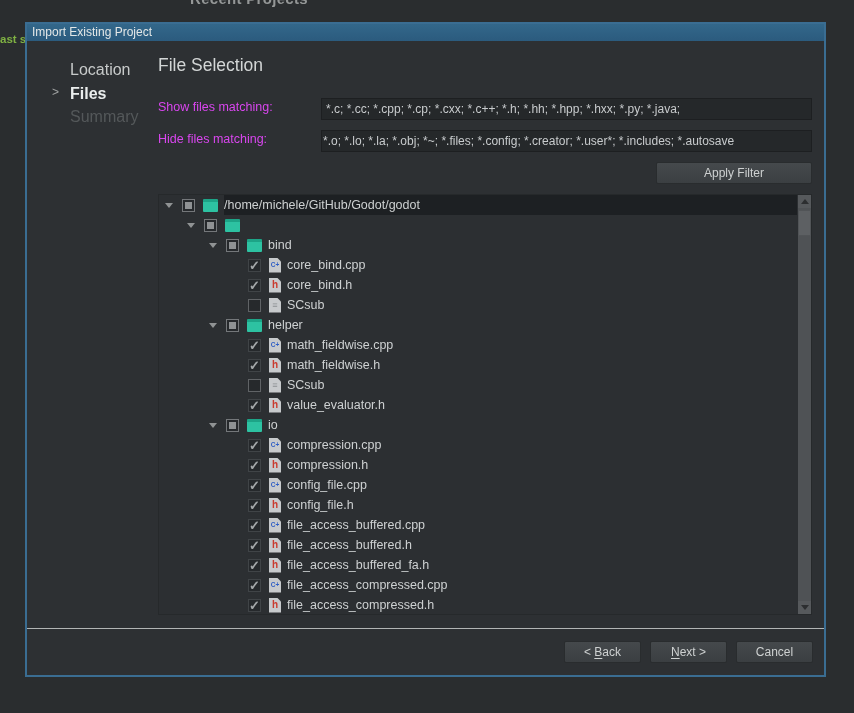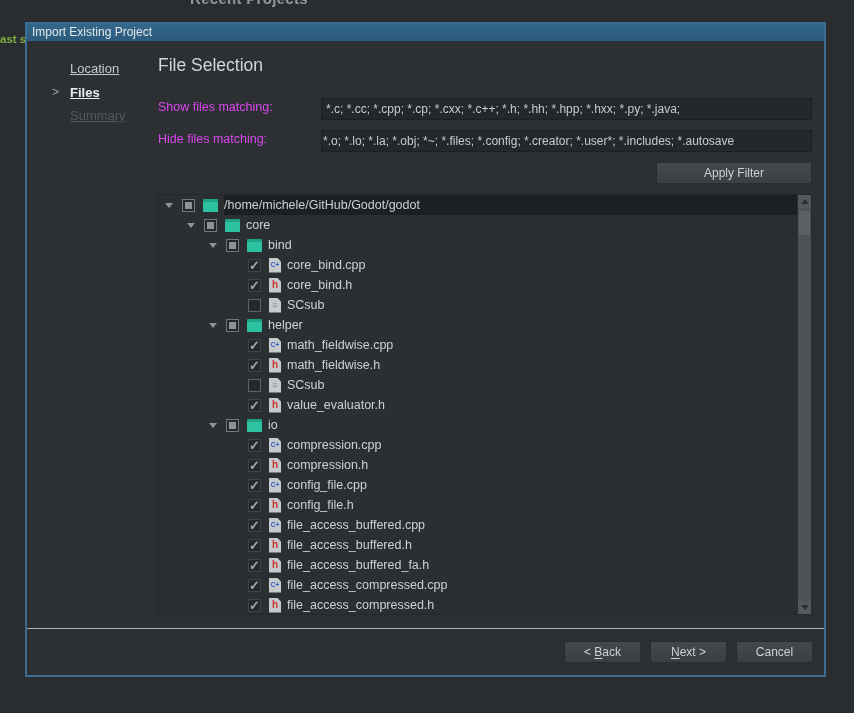--- a/index.html
+++ b/index.html
@@ -12,21 +12,21 @@
   .bgleft{ position:absolute; top:33px; left:0; font-size:11.5px; font-weight:bold; color:#7fb143;}
   .dialog{
     position:absolute; left:25px; top:22px; width:801px; height:655px;
     background:#2d3033; border:2px solid #3a6d92;
   }
   .titlebar{
     height:17px; background:linear-gradient(#33678a,#2b5b7e);
     color:#e3e7e7; font-size:12px; line-height:16px; padding-left:5px;
   }
   .body{ position:relative; height:634px; }
-  .side-item{ position:absolute; font-size:13px;text-decoration:underline; }
+  .side-item{ position:absolute; font-size:16px; }
   .side-location{ left:43px; top:20px; color:#c7caca; }
   .side-files{ left:43px; top:44px; color:#eaeded; font-weight:bold; }
   .side-marker{ position:absolute; left:25px; top:44px; color:#a0a3a3; font-size:12px; }
   .side-summary{ left:43px; top:67px; color:#54585a; }
   .heading{ position:absolute; left:131px; top:14px; font-size:17.5px; font-weight:normal; color:#d3d6d6; }
   .flabel{ position:absolute; left:131px; font-size:12.5px; color:#d946ef; }
   .flabel.r1{ top:59px; } .flabel.r2{ top:91px; }
   .finput{
     position:absolute; left:294px; width:491px; height:22px;
     background:#25282a; border:1px solid #1d1f21; color:#c8cbcd;
@@ -119,23 +119,20 @@
             <span class="lwrap">
               <span class="lab">/home/michele/GitHub/Godot/godot</span>
             </span>
           </div>
           <div class="trow" style="padding-left: 28px;">
             <span class="arrow open"></span>
             <span class="cb partial">
               <span class="cbinner"></span>
             </span>
             <span class="fic folder"></span>
-            <span class="lwrap">
-              <span class="lab">core</span>
-            </span>
           </div>
           <div class="trow" style="padding-left: 50px;">
             <span class="arrow open"></span>
             <span class="cb partial">
               <span class="cbinner"></span>
             </span>
             <span class="fic folder"></span>
             <span class="lwrap">
               <span class="lab">bind</span>
             </span>

